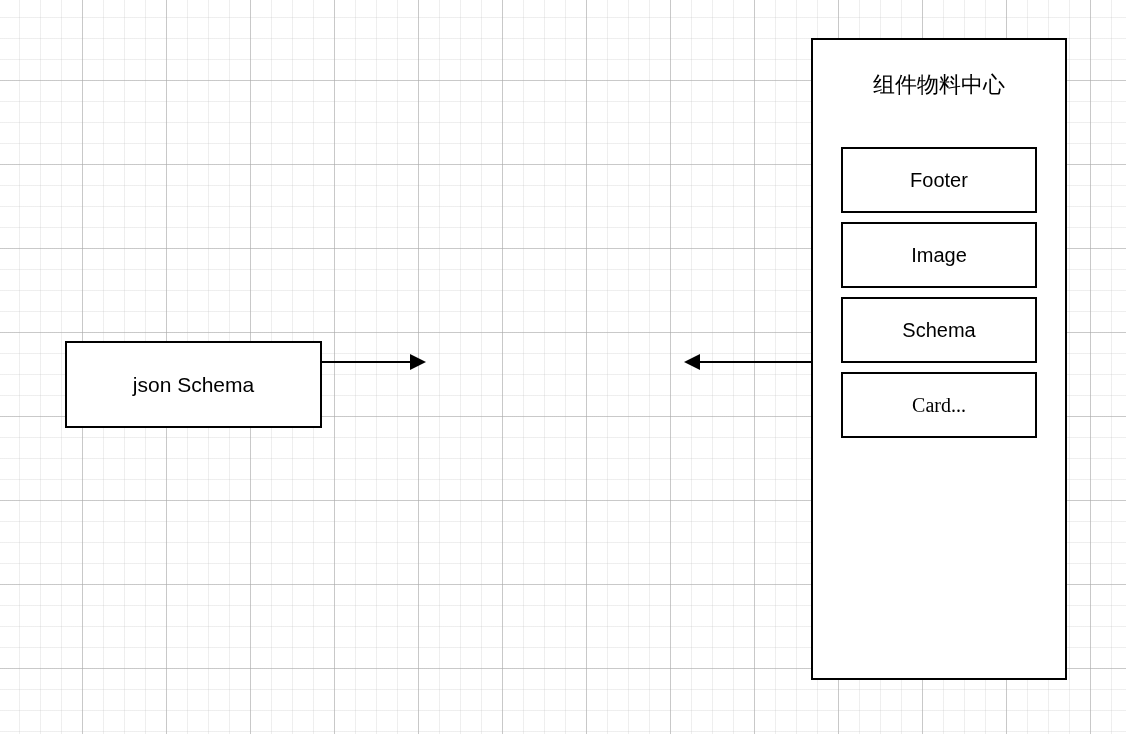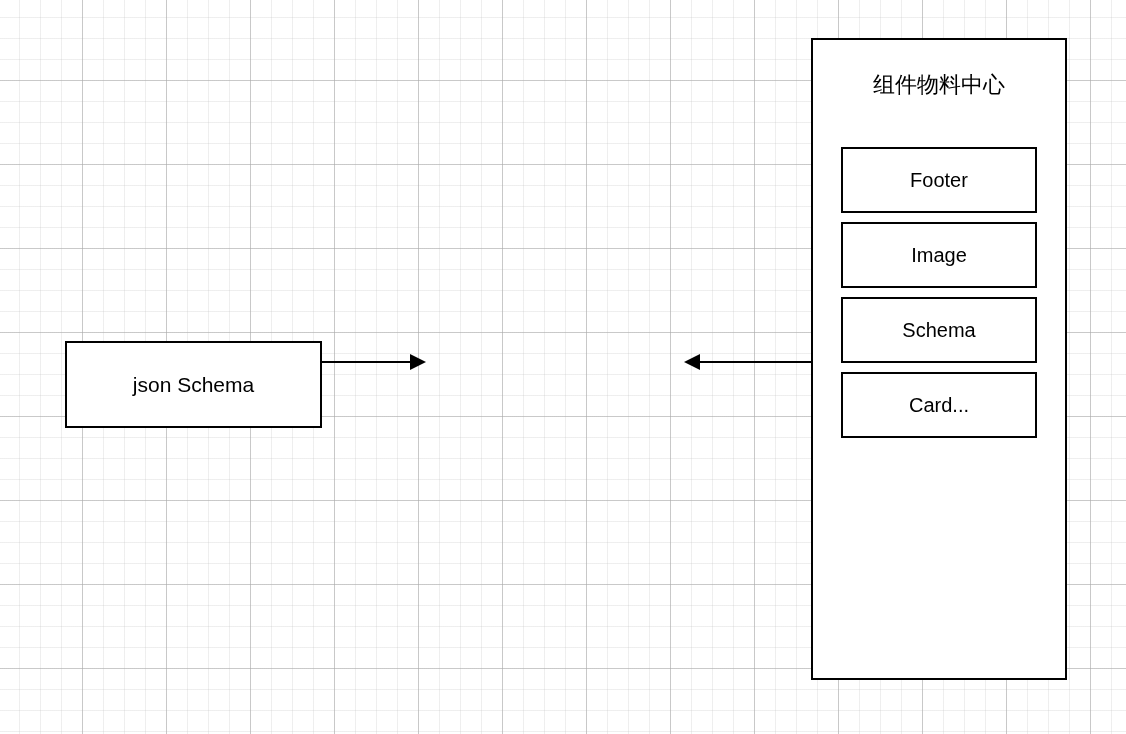--- a/index.html
+++ b/index.html
@@ -98,21 +98,21 @@
     width: 196px;
     height: 66px;
     border: 2px solid #000000;
     background: #ffffff;
     display: flex;
     align-items: center;
     justify-content: center;
     font-size: 20px;
     margin-bottom: 9px;
   }
-  .material-item:last-child { margin-bottom: 0; }
+  .material-item:last-child { margin-bottom: 0; font-family: Liberation Serif, serif; }
 
   
   .edge {
     position: absolute;
     pointer-events: none;
   }
   .edge-line {
     position: absolute;
     background: #000000;
     height: 2px;

